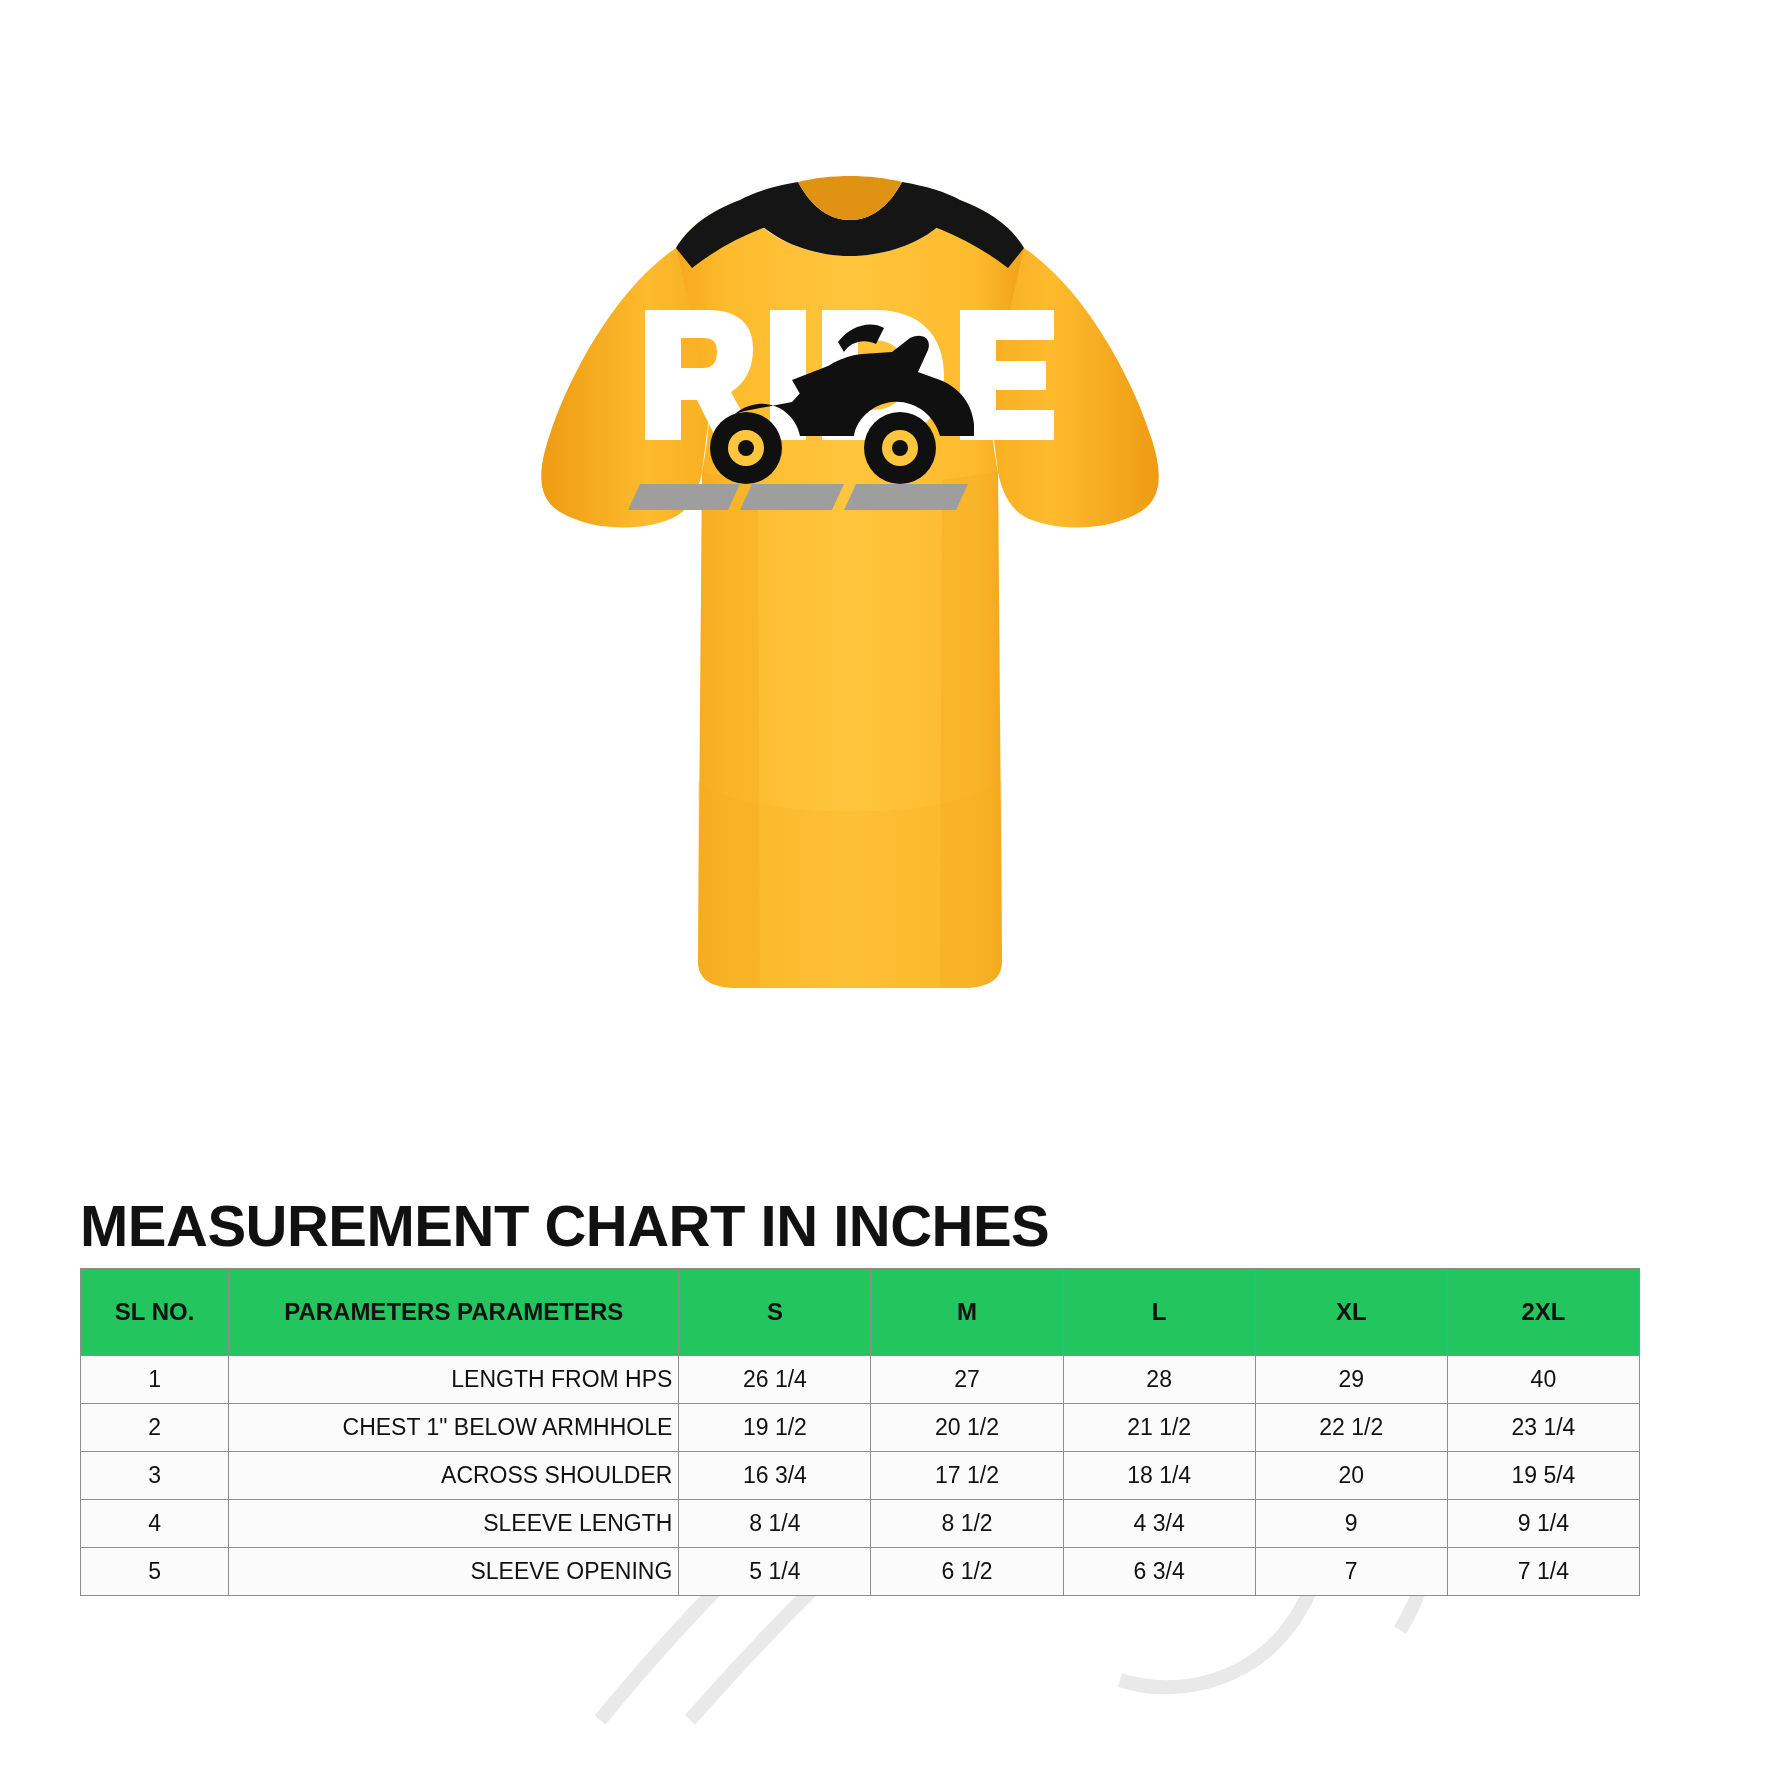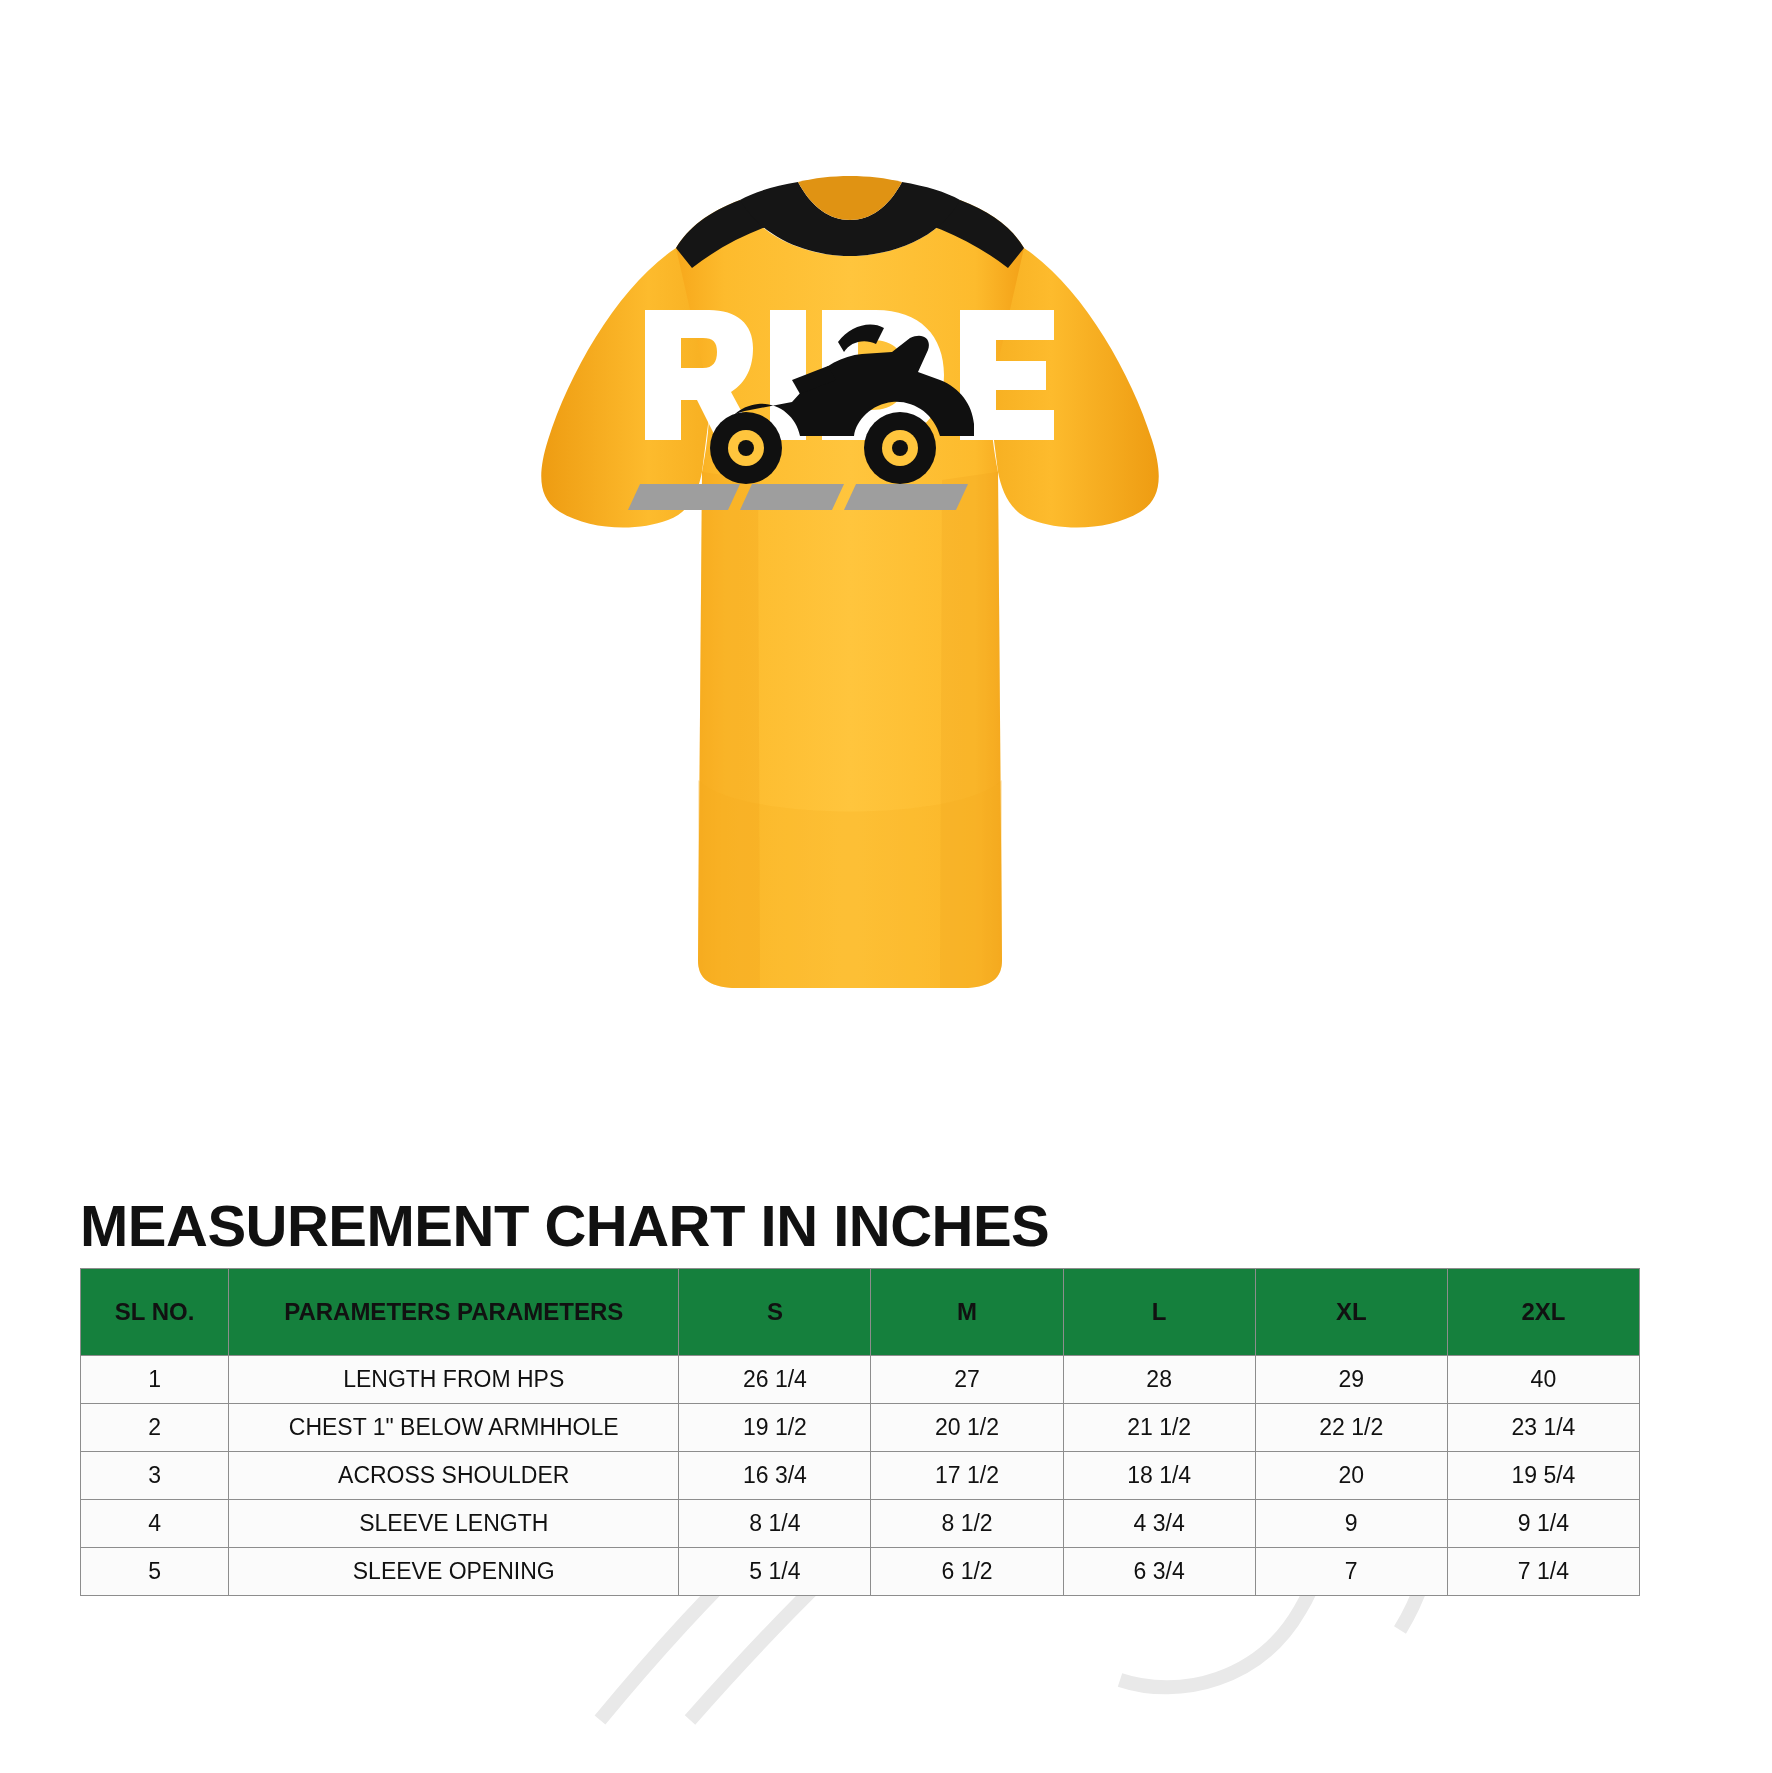--- a/index.html
+++ b/index.html
@@ -60,35 +60,35 @@
   }
   table.size-chart th,
   table.size-chart td {
     border: 1px solid #8d8d8d;
     height: 47px;
     font-size: 23px;
     padding: 0 6px;
     color: #111111;
   }
   table.size-chart thead th {
-    background: #15803d;
+    background: #22c55e;
     font-weight: bold;
     font-size: 24px;
     height: 86px;
     vertical-align: middle;
   }
   table.size-chart tbody td {
     background: #fbfbfb;
   }
   col.c-sl { width: 148px; }
   col.c-param { width: 450px; }
   col.c-size { width: 192px; }
 
   .cell-center { text-align: center; }
-  .cell-left { text-align: center; padding-left: 20px; }
+  .cell-left { text-align: right; padding-left: 20px; }
 
   
   #watermark {
     position: absolute;
     left: 540px;
     top: 1250px;
     width: 1100px;
     height: 480px;
     pointer-events: none;
   }

